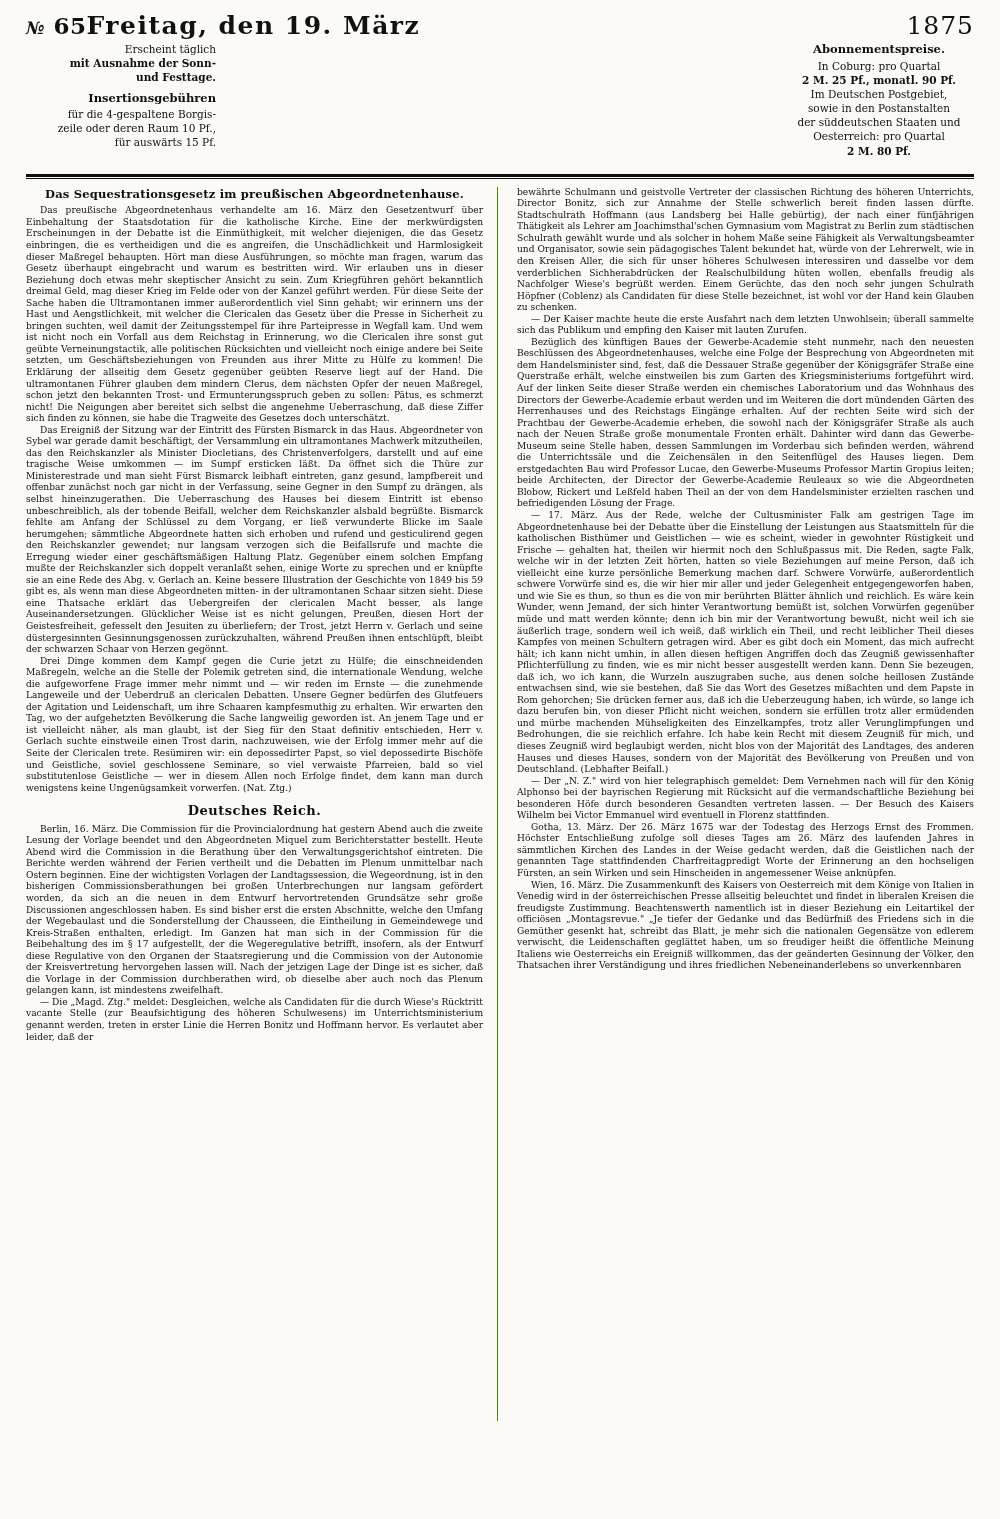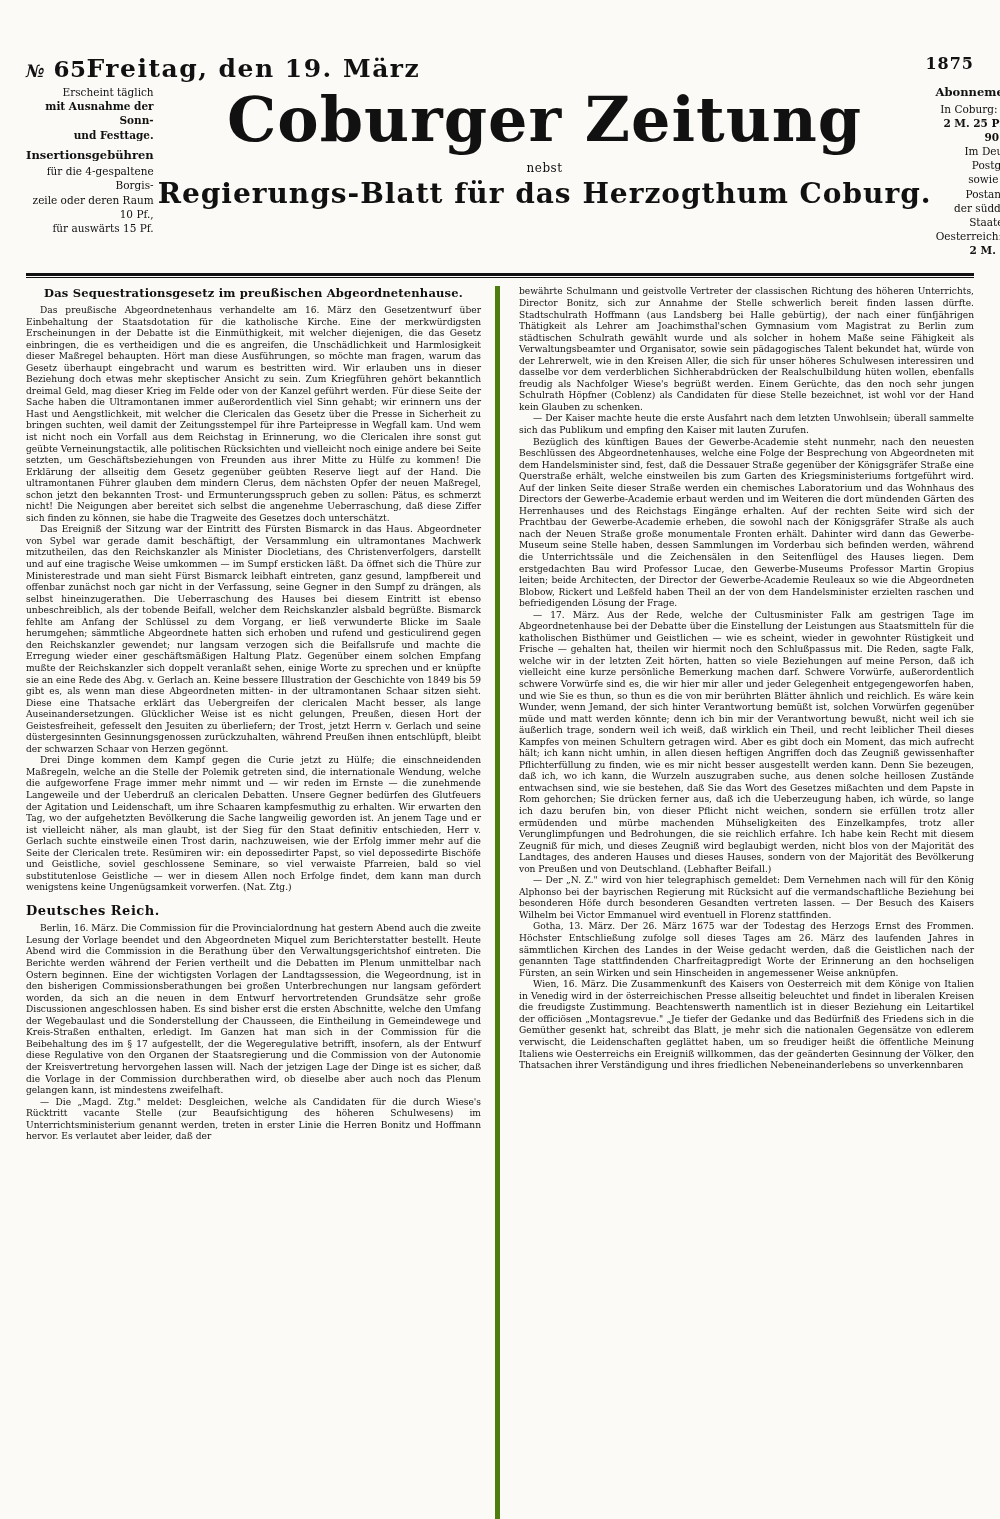--- a/index.html
+++ b/index.html
@@ -24,21 +24,20 @@
   }
 
   
   .masthead {
     padding: 10px 26px 0 26px;
   }
   .top-row {
     display: flex;
     align-items: flex-start;
     justify-content: space-between;
-    margin-top: 43px;
   }
   .issue-no {
     font-family: "DejaVu Serif", serif;
     font-weight: bold;
     font-size: 23px;
     letter-spacing: 0.5px;
     white-space: nowrap;
     padding-top: 2px;
   }
   .issue-no .nr {
@@ -49,22 +48,22 @@
     font-family: "DejaVu Serif", serif;
     font-weight: bold;
     font-size: 25px;
     letter-spacing: 1.5px;
     text-align: left;
     flex: 1;
     padding-top: 1px;
   }
   .year {
     font-family: "DejaVu Serif", serif;
-    font-weight: bold;
-    font-size: 16px;
+    font-weight: normal;
+    font-size: 25px;
     letter-spacing: 1px;
     white-space: nowrap;
     padding-top: 1px;
     text-align: right;
   }
 
   .mid-row {
     display: flex;
     align-items: flex-start;
     justify-content: space-between;
@@ -144,42 +143,42 @@
   .col {
     width: 460px;
     font-size: 9.1px;
     line-height: 1.27;
     text-align: justify;
     hyphens: auto;
     -webkit-hyphens: auto;
   }
   .col.left {
     padding-right: 14px;
-    border-right: 5px solid #4d7c0f;
+    border-right: 1px solid #4d7c0f;
   }
   .col.right {
     padding-left: 19px;
   }
   .col p {
     margin: 0;
     text-indent: 14px;
   }
   .col p.noindent { text-indent: 0; }
   .headline {
     font-weight: bold;
     font-size: 11.5px;
     text-align: center;
     margin: 0 0 4px 0;
     text-indent: 0;
     letter-spacing: 0.2px;
   }
   .section-head {
     font-weight: bold;
     font-size: 13px;
-    text-align: left;
+    text-align: center;
     margin: 9px 0 4px 0;
     text-indent: 0;
     letter-spacing: 0.5px;
   }
   .b { font-weight: bold; }
 </style>
 </head>
 <body>
 
 <div class="page">
@@ -204,25 +203,20 @@
           <span class="b">und Festtage.</span>
         </p>
         <p>
           <span class="hdr">Insertionsgebühren</span>
           <span>für die 4-gespaltene Borgis-</span><br>
           <span>zeile oder deren Raum 10 Pf.,</span><br>
           <span>für auswärts 15 Pf.</span>
         </p>
       </div>
 
-      <div class="title-wrap">
-        <div class="paper-title">Coburger Zeitung</div>
-        <div class="nebst">nebst</div>
-        <div class="subtitle">Regierungs-Blatt für das Herzogthum Coburg.</div>
-      </div>
 
       <div class="side-block right">
         <p>
           <span class="hdr">Abonnementspreise.</span>
           <span>In Coburg: pro Quartal</span><br>
           <span class="b">2 M. 25 Pf., monatl. 90 Pf.</span><br>
           <span>Im Deutschen Postgebiet,</span><br>
           <span>sowie in den Postanstalten</span><br>
           <span>der süddeutschen Staaten und</span><br>
           <span>Oesterreich: pro Quartal</span><br>

